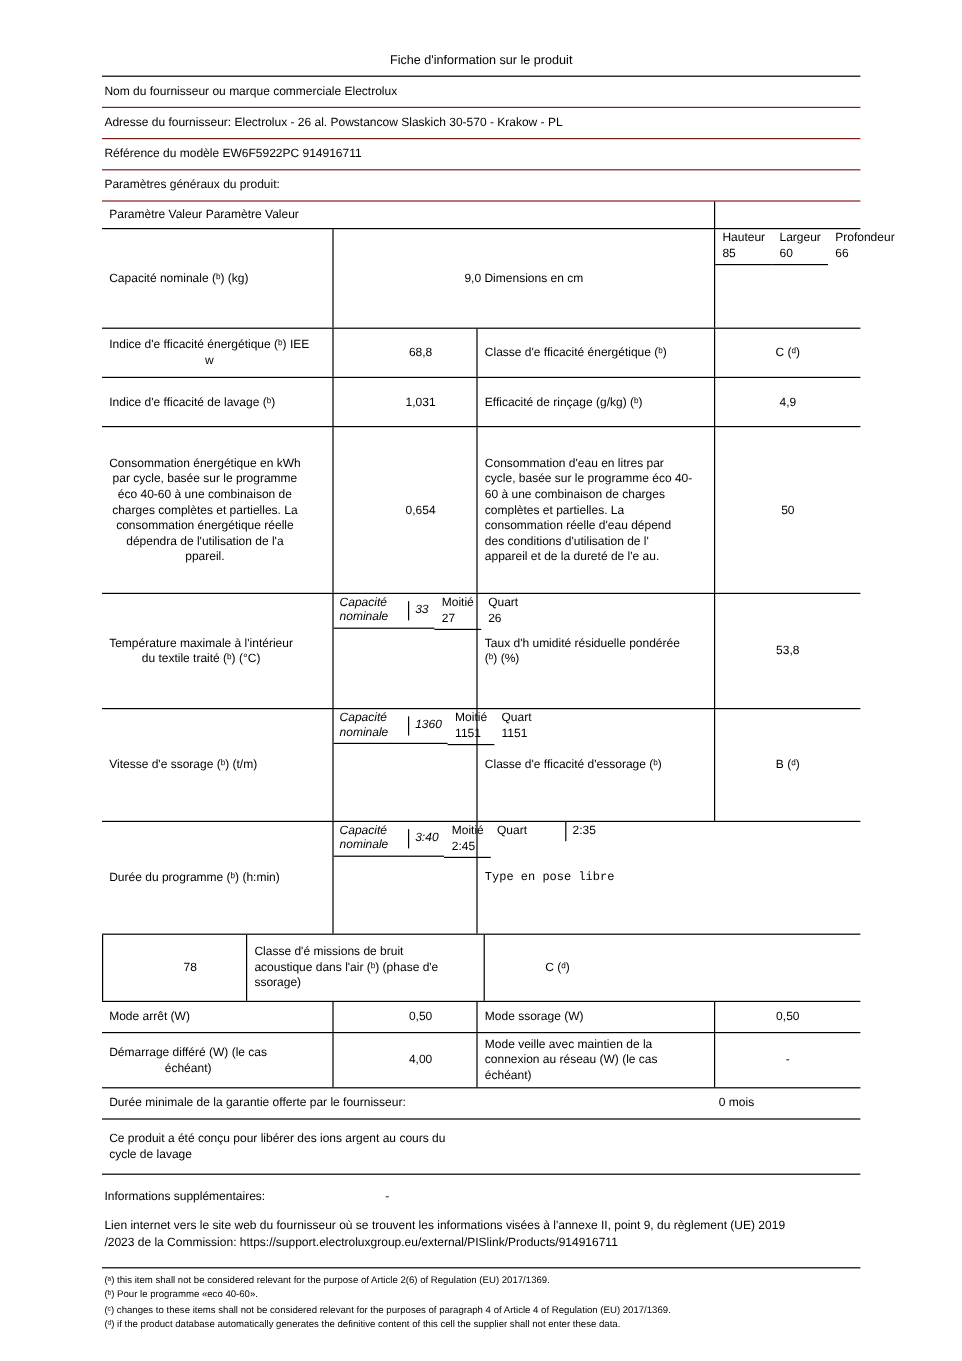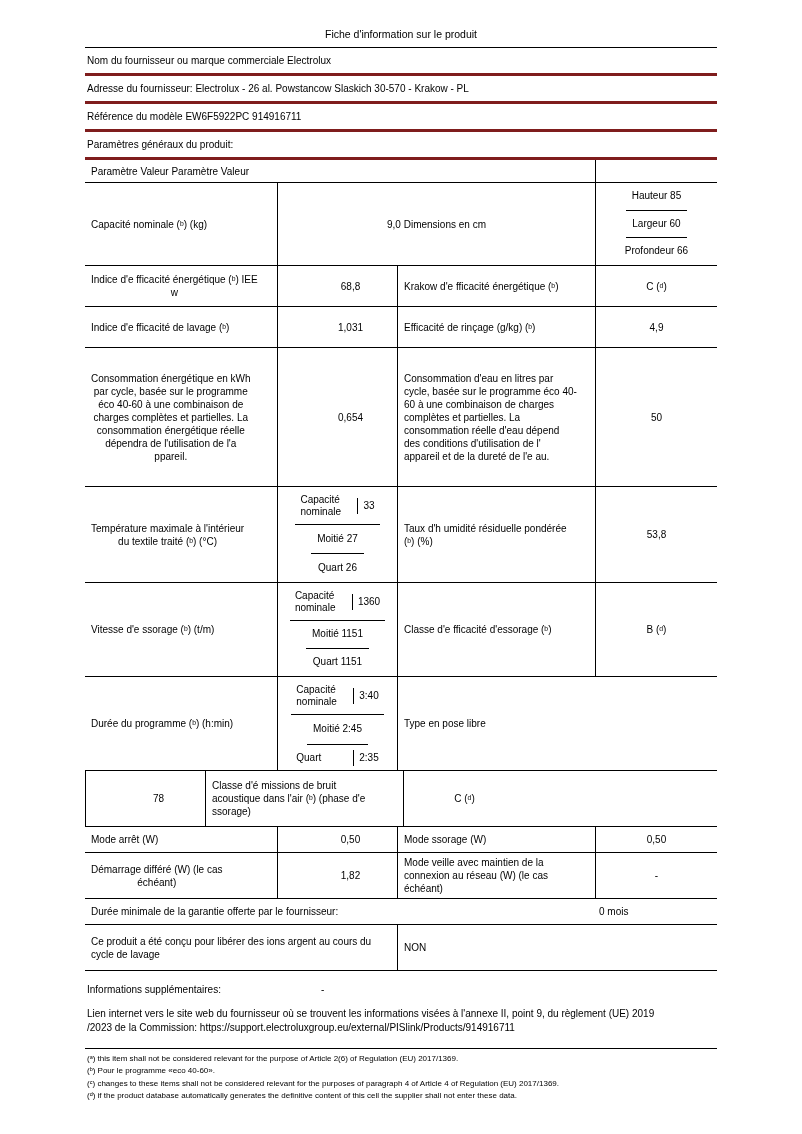--- a/index.html
+++ b/index.html
@@ -4,37 +4,37 @@
 <style>
   * { box-sizing: border-box; }
   html, body { margin: 0; padding: 0; }
   body {
     width: 802px; height: 1134px;
     background: #fff; color: #000;
     font-family: "Liberation Sans", "DejaVu Sans", sans-serif;
     font-size: 10px;
     overflow: hidden;
   }
-  .doc { width: 632px; margin: 0 auto; padding-top: 28px; }
+  .doc { width: 632px; margin: 16px auto; padding-top: 28px; }
   .title { text-align: center; padding-bottom: 7px; border-bottom: 1px solid #000; font-size: 10.5px; }
-  .info-row { padding: 7px 2px; border-bottom: 3px solid #7f1d1d; }
+  .info-row { padding: 7px 2px; border-bottom: 1px solid #7f1d1d; }
 
   .trow { display: flex; align-items: stretch; border-bottom: 1px solid #000; }
   .c { display: flex; align-items: center; padding: 3px 6px; white-space: pre-line; line-height: 1.3; }
   .val { justify-content: center; text-align: right; }
   .bl { border-left: 1px solid #000; }
 
   .w1 { width: 192px; text-align: center; } .w2 { width: 120px; padding-left: 32px; } .w3 { width: 198px; } .w4 { width: 122px; }
-  .w23 { width: 318px; } .w123 { width: 510px; } .w34 { width: 320px; }
+  .w23 { width: 318px; } .w123 { width: 510px; } .w34 { width: 320px; font-family: Liberation Mono, monospace; }
   .wi1 { width: 312px; } .wi2 { width: 320px; }
 
-  .stack { display: flex; flex-direction: column; align-items: center; padding: 0; }
+  .stack { display: flex; flex-direction: row; align-items: flex-start; padding: 0; }
   .sub { flex: 1; display: flex; align-items: center; padding: 2px 6px; border-bottom: 1px solid #000; white-space: pre-line; line-height: 1.25; }
   .sub:last-child { border-bottom: none; }
-  .sub.fixed { flex: 0 0 38px; }
+  .sub.fixed { flex: 0 0 38px; font-style: italic; }
   .sub.split { padding: 0; }
   .subcell { display: flex; align-items: center; padding: 2px 5px; white-space: pre-line; line-height: 1.2; }
   .subcell.lab { width: 62px; }
   .subcell.va { flex: 1; justify-content: center; text-align: center; }
 
   .footer-extra { display: flex; margin-top: 13px; padding: 0 2px; }
   .dash { margin-left: 100px; }
   .link-para { margin-top: 12px; padding: 0 2px; white-space: pre-line; line-height: 1.4; }
   .link-url { color: #000; text-decoration: none; }
   .rule { border-bottom: 1px solid #000; margin-top: 13px; }
@@ -66,21 +66,21 @@
         <div class="sub">Hauteur 85</div>
         <div class="sub">Largeur 60</div>
         <div class="sub">Profondeur 66</div>
       </div>
     </div>
 
     <div class="trow" style="height:41px">
       <div class="c w1">Indice d'e fficacité énergétique (ᵇ) IEE
 w</div>
       <div class="c w2 val bl">68,8</div>
-      <div class="c w3 bl">Krakow d'e fficacité énergétique (ᵇ)</div>
+      <div class="c w3 bl">Classe d'e fficacité énergétique (ᵇ)</div>
       <div class="c w4 val bl">C (ᵈ)</div>
     </div>
 
     <div class="trow" style="height:41px">
       <div class="c w1">Indice d'e fficacité de lavage (ᵇ)</div>
       <div class="c w2 val bl">1,031</div>
       <div class="c w3 bl">Efficacité de rinçage (g/kg) (ᵇ)</div>
       <div class="c w4 val bl">4,9</div>
     </div>
 
@@ -163,36 +163,35 @@
     <div class="trow" style="height:26px">
       <div class="c w1">Mode arrêt (W)</div>
       <div class="c w2 val bl">0,50</div>
       <div class="c w3 bl">Mode ssorage (W)</div>
       <div class="c w4 val bl">0,50</div>
     </div>
 
     <div class="trow" style="height:46px">
       <div class="c w1">Démarrage différé (W) (le cas
 échéant)</div>
-      <div class="c w2 val bl">1,82</div>
+      <div class="c w2 val bl">4,00</div>
       <div class="c w3 bl">Mode veille avec maintien de la
 connexion au réseau (W) (le cas
 échéant)</div>
       <div class="c w4 val bl">-</div>
     </div>
 
     <div class="trow" style="height:26px">
       <div class="c w123">Durée minimale de la garantie offerte par le fournisseur:</div>
       <div class="c w4" style="padding-left:4px">0 mois</div>
     </div>
 
     <div class="trow" style="height:46px">
       <div class="c wi1">Ce produit a été conçu pour libérer des ions argent au cours du
 cycle de lavage</div>
-      <div class="c wi2 bl">NON</div>
     </div>
 
   </div>
 
   <div class="footer-extra">
     <span>Informations supplémentaires:</span>
     <span class="dash">-</span>
   </div>
 
   <div class="link-para"><span>Lien internet vers le site web du fournisseur où se trouvent les informations visées à l'annexe II, point 9, du règlement (UE) 2019

